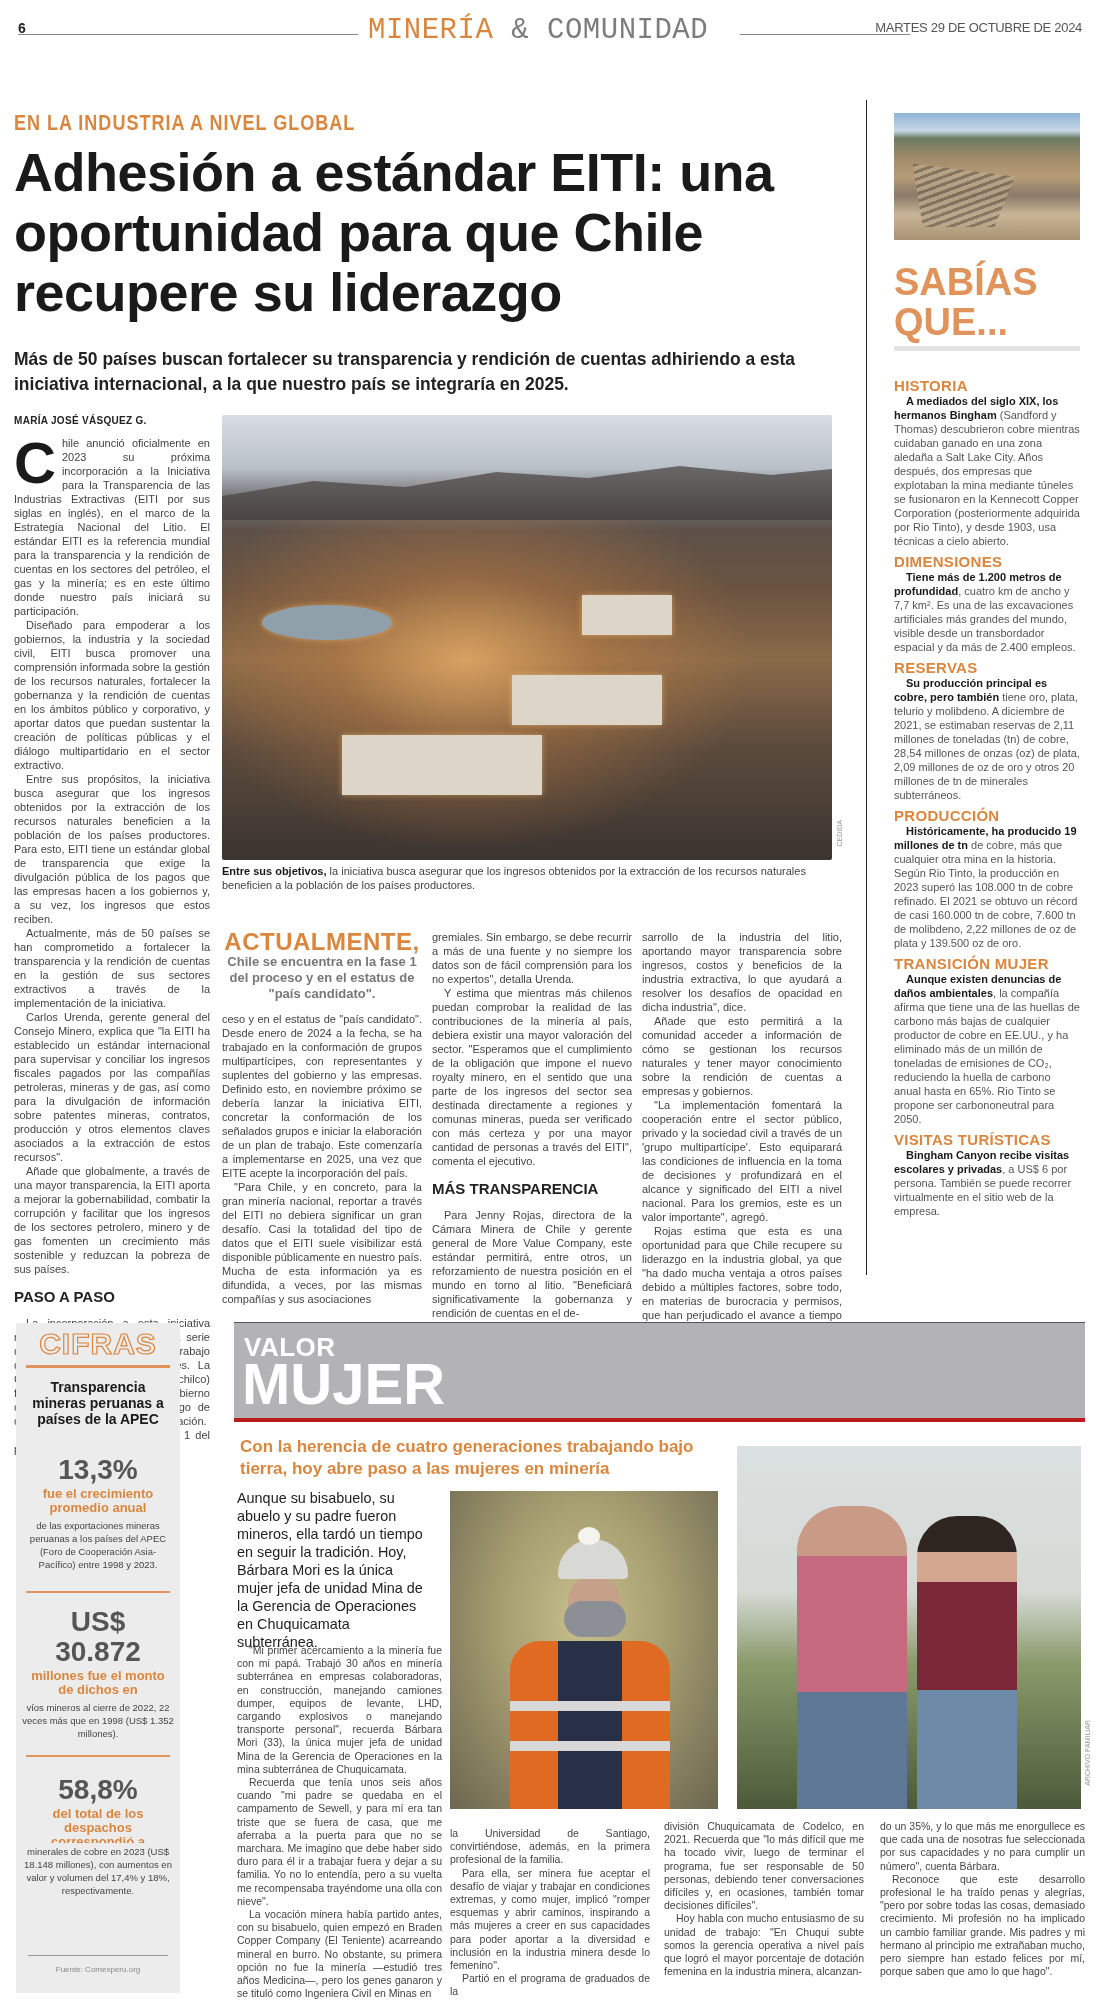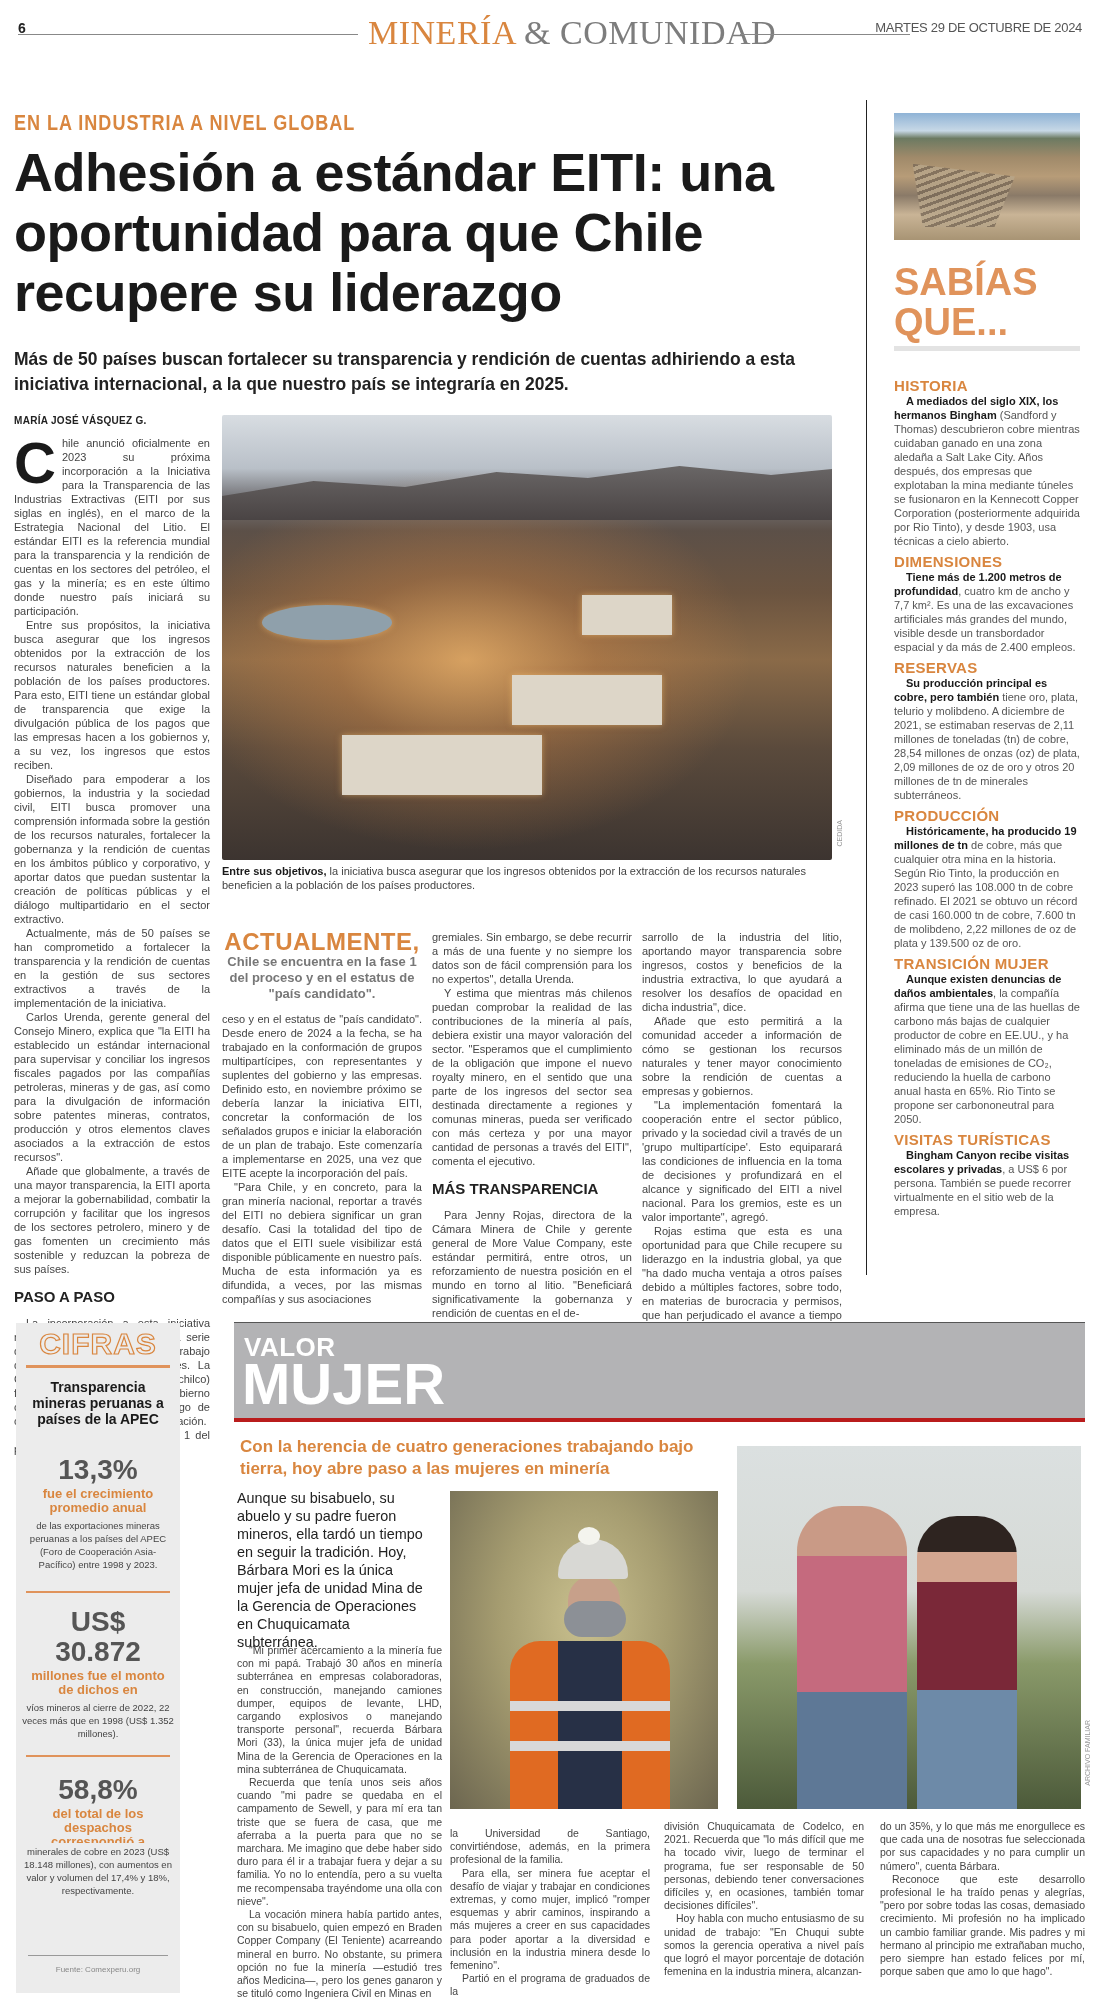--- a/index.html
+++ b/index.html
@@ -3,21 +3,21 @@
 <meta charset="utf-8">
 <style>
   * { box-sizing: border-box; margin: 0; padding: 0; }
   html, body { width: 1100px; height: 2010px; background: #fff; overflow: hidden; }
   body { font-family: "Liberation Sans", sans-serif; color: #333; position: relative; }
   .abs { position: absolute; }
 
   
   .page-num { left: 18px; top: 20px; font: bold 14px "Liberation Sans Narrow", "Liberation Sans", sans-serif; color:#222; }
   .hdr-line { height: 1px; background: #888; top: 34px; }
-  .masthead { left: 368px; top: 14px; font-family: Liberation Serif, serif; font-size: 34px; letter-spacing: 0.5px; }
+  .masthead { left: 368px; top: 14px; font-family: Liberation Mono, monospace; font-size: 29px; letter-spacing: 0.5px; }
   .masthead .m1 { color: #d9863f; }
   .masthead .m2 { color: #7d7d7d; }
   .hdr-date { right: 18px; top: 20px; font: 13px "Liberation Sans", sans-serif; color: #555; letter-spacing: -0.3px; }
 
   
   .kicker { left: 14px; top: 110px; color: #d9863f; font: bold 22px "Liberation Sans", sans-serif; letter-spacing: 1.2px; transform: scaleX(0.82); transform-origin: left; }
   .headline { left: 14px; top: 142px; width: 850px; font: bold 54px/60px "Liberation Sans", sans-serif; color: #1a1a1a; letter-spacing: -0.5px; }
   .deck { left: 14px; top: 346px; width: 850px; font: bold 19px/25px "Liberation Sans", sans-serif; color: #222; transform: scaleX(0.92); transform-origin: left; width: 925px; }
   .byline { left: 14px; top: 415px; font: bold 10px "Liberation Sans", sans-serif; color: #222; letter-spacing: 0.3px; }
 
@@ -104,22 +104,22 @@
 <div class="abs hdr-line" style="left:740px; width:170px;"></div>
 <div class="abs hdr-date">MARTES 29 DE OCTUBRE DE 2024</div>
 
 <div class="abs kicker">EN LA INDUSTRIA A NIVEL GLOBAL</div>
 <h1 class="abs headline">Adhesión a estándar EITI: una oportunidad para que Chile recupere su liderazgo</h1>
 <div class="abs deck">Más de 50 países buscan fortalecer su transparencia y rendición de cuentas adhiriendo a esta iniciativa internacional, a la que nuestro país se integraría en 2025.</div>
 <div class="abs byline">MARÍA JOSÉ VÁSQUEZ G.</div>
 
 <div class="abs col" style="left:14px; top:436px; width:196px;">
   <p class="noindent"><span class="dropcap">C</span><span>hile anunció oficialmente en 2023 su próxima incorporación a la Iniciativa para la Transparencia de las Industrias Extractivas (EITI por sus siglas en inglés), en el marco de la Estrategia Nacional del Litio. El estándar EITI es la referencia mundial para la transparencia y la rendición de cuentas en los sectores del petróleo, el gas y la minería; es en este último donde nuestro país iniciará su participación.</span></p>
+  <p>Diseñado para empoderar a los gobiernos, la industria y la sociedad civil, EITI busca promover una comprensión informada sobre la gestión de los recursos naturales, fortalecer la gobernanza y la rendición de cuentas en los ámbitos público y corporativo, y aportar datos que puedan sustentar la creación de políticas públicas y el diálogo multipartidario en el sector extractivo.</p>
   <p>Entre sus propósitos, la iniciativa busca asegurar que los ingresos obtenidos por la extracción de los recursos naturales beneficien a la población de los países productores. Para esto, EITI tiene un estándar global de transparencia que exige la divulgación pública de los pagos que las empresas hacen a los gobiernos y, a su vez, los ingresos que estos reciben.</p>
-  <p>Diseñado para empoderar a los gobiernos, la industria y la sociedad civil, EITI busca promover una comprensión informada sobre la gestión de los recursos naturales, fortalecer la gobernanza y la rendición de cuentas en los ámbitos público y corporativo, y aportar datos que puedan sustentar la creación de políticas públicas y el diálogo multipartidario en el sector extractivo.</p>
   <p>Actualmente, más de 50 países se han comprometido a fortalecer la transparencia y la rendición de cuentas en la gestión de sus sectores extractivos a través de la implementación de la iniciativa.</p>
   <p>Carlos Urenda, gerente general del Consejo Minero, explica que "la EITI ha establecido un estándar internacional para supervisar y conciliar los ingresos fiscales pagados por las compañías petroleras, mineras y de gas, así como para la divulgación de información sobre patentes mineras, contratos, producción y otros elementos claves asociados a la extracción de estos recursos".</p>
   <p>Añade que globalmente, a través de una mayor transparencia, la EITI aporta a mejorar la gobernabilidad, combatir la corrupción y facilitar que los ingresos de los sectores petrolero, minero y de gas fomenten un crecimiento más sostenible y reduzcan la pobreza de sus países.</p>
   <div class="subhead">PASO A PASO</div>
   <p>La incorporación a esta iniciativa mundial implica cumplir con una serie de pasos y requisitos, y de un trabajo que integre a diferentes actores. La Comisión Chilena del Cobre (Cochilco) fue la entidad nominada por el gobierno como Secretaría Técnica a cargo de coordinar el trabajo de implementación.</p>
   <p>Chile se encuentra en la fase 1 del pro-</p>
 </div>
 
 <div class="abs photo-main">
   <div class="mtn"></div>

